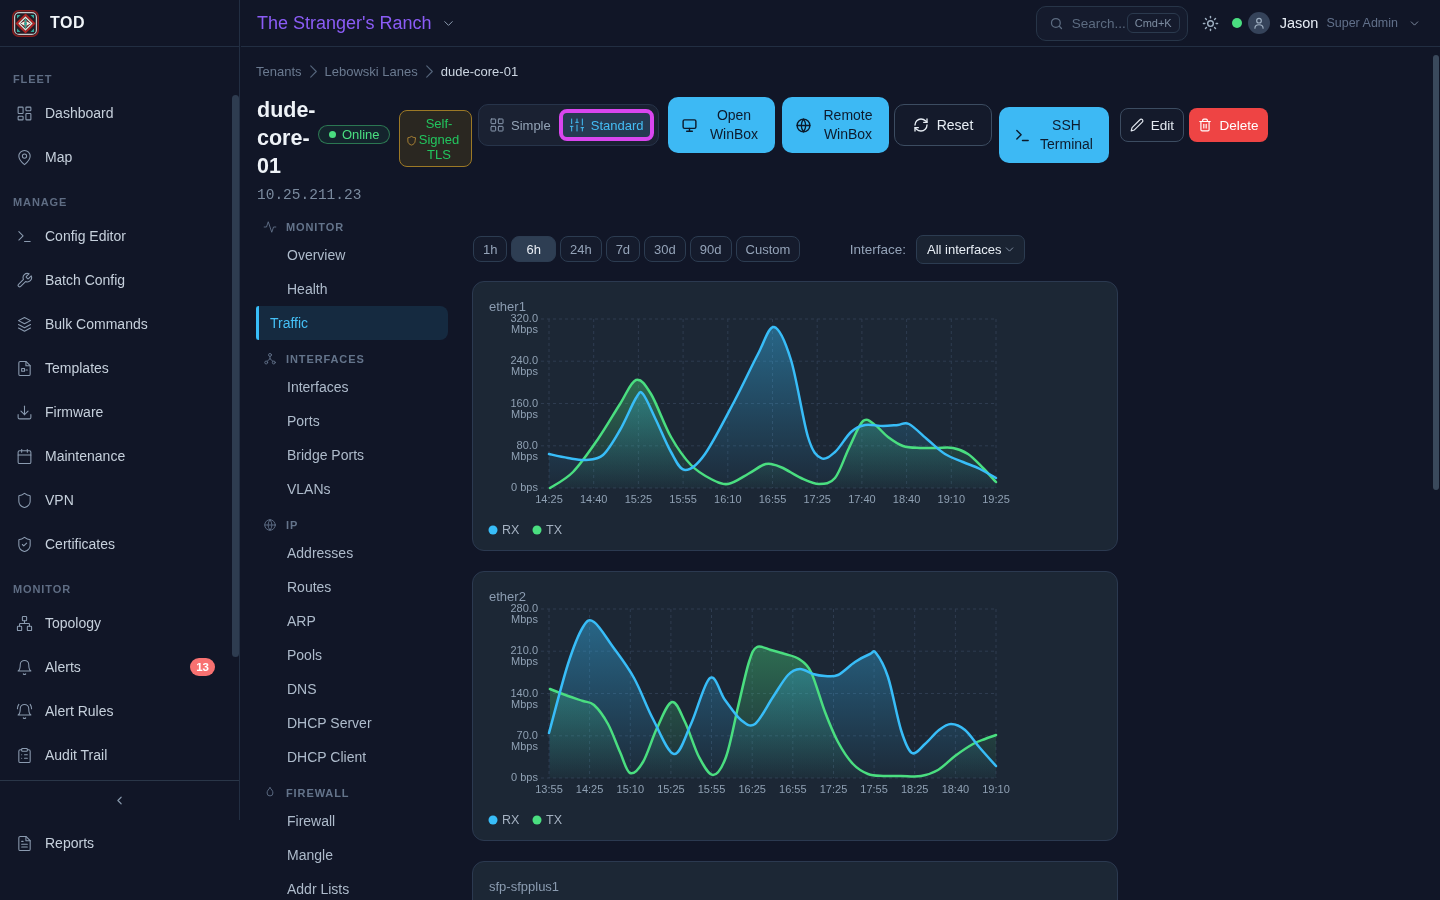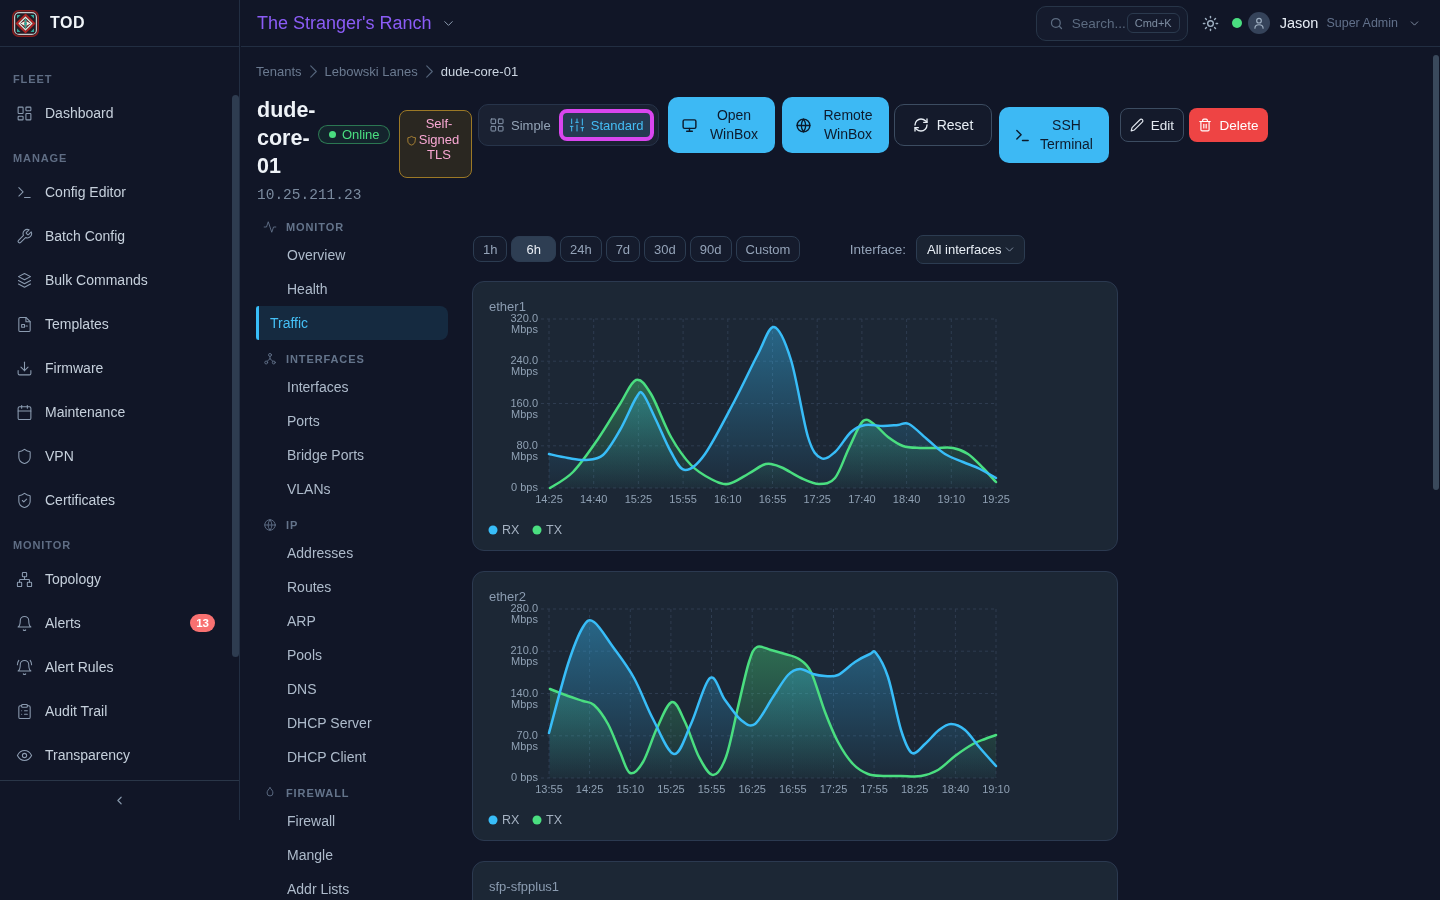--- a/index.html
+++ b/index.html
@@ -26,21 +26,21 @@
 .avatar { width:22px; height:22px; border-radius:50%; background:#35435a; margin-left:6px; display:flex; align-items:center; justify-content:center; }
 .uname { color:#e8eef6; font-size:14.5px; font-weight:500; margin-left:10px; }
 .urole { color:#61708a; font-size:12.5px; margin-left:8px; }
 .uchev { margin-left:10px; }
 .main { position:absolute; left:241px; top:47px; width:1199px; height:853px; background:#111627; }
 .crumbs { position:absolute; left:15px; top:17px; display:flex; align-items:center; gap:7px; font-size:13px; color:#6b7a90; }
 .crumbs .cur { color:#cbd5e1; }
 .title { position:absolute; left:16px; top:49px; color:#eef2f7; font-size:21.5px; font-weight:bold; line-height:28px; }
 .pill-online { position:absolute; left:77px; top:78px; height:19px; display:flex; align-items:center; gap:6px; padding:0 9px 0 10px; border:1px solid rgba(74,222,128,0.45); border-radius:13px; background:rgba(74,222,128,0.07); color:#4ade80; font-size:13px; }
 .pill-online .dt { width:7px; height:7px; border-radius:50%; background:#4ade80; }
-.tlsbox { position:absolute; left:158px; top:63px; width:73px; height:68px; border:1px solid #9c7926; border-radius:8px; background:#2a2721; color:#f9a8d4; font-size:13px; line-height:15.5px; text-align:center; padding-top:5px; padding-left:7px; }
+.tlsbox { position:absolute; left:158px; top:63px; width:73px; height:57px; border:1px solid #9c7926; border-radius:8px; background:#2a2721; color:#22c55e; font-size:13px; line-height:15.5px; text-align:center; padding-top:5px; padding-left:7px; }
 .tlsbox .sh { position:absolute; left:6px; top:24px; }
 .seg { position:absolute; left:237px; top:57px; height:42px; background:#1a2132; border:1px solid #27344a; border-radius:10px; display:flex; align-items:center; padding:4px; gap:2px; }
 .seg .opt { display:flex; align-items:center; gap:6px; padding:0 6px; height:32px; font-size:13px; color:#93a3b6; border-radius:8px; }
 .seg .opt.on { background:#263a52; border:4px solid #d946ef; color:#44bdf5; }
 .btn { position:absolute; display:flex; align-items:center; justify-content:center; gap:8px; border-radius:10px; font-size:14px; }
 .btn.blue { background:#3db9f4; color:#0d1b2d; top:50px; height:56px; font-weight:500; }
 .btn.blue .txt { width:56px; text-align:center; line-height:19px; }
 .btn-open { left:427px; width:107px; }
 .btn-remote { left:541px; width:107px; }
 .btn-reset { left:653px; width:98px; top:57px; height:42px; border:1px solid #3c4c61; color:#e7edf4; background:#141a2b; }
@@ -84,20 +84,24 @@
     <span class="brand">TOD</span>
   </div>
   <div class="snav">
     <div class="sec">FLEET</div>
     <div class="item"><svg class="ic" width="17" height="17" viewBox="0 0 24 24">
           <rect x="3" y="3" width="7" height="9" rx="1"></rect>
           <rect x="14" y="3" width="7" height="5" rx="1"></rect>
           <rect x="14" y="12" width="7" height="9" rx="1"></rect>
           <rect x="3" y="16" width="7" height="5" rx="1"></rect>
         </svg>Dashboard</div>
+    <div class="item"><svg class="ic" width="17" height="17" viewBox="0 0 24 24">
+          <path d="M20 10c0 6-8 12-8 12s-8-6-8-12a8 8 0 0 1 16 0Z"></path>
+          <circle cx="12" cy="10" r="3"></circle>
+        </svg>Map</div>
     <div class="sec mt">MANAGE</div>
     <div class="item"><svg class="ic" width="17" height="17" viewBox="0 0 24 24">
           <path d="m4 17 6-6-6-6"></path>
           <path d="M12 19h8"></path>
         </svg>Config Editor</div>
     <div class="item"><svg class="ic" width="17" height="17" viewBox="0 0 24 24">
           <path d="M14.7 6.3a1 1 0 0 0 0 1.4l1.6 1.6a1 1 0 0 0 1.4 0l3.77-3.77a6 6 0 0 1-7.94 7.94l-6.91 6.91a2.12 2.12 0 0 1-3-3l6.91-6.91a6 6 0 0 1 7.94-7.94l-3.76 3.76z"></path>
         </svg>Batch Config</div>
     <div class="item"><svg class="ic" width="17" height="17" viewBox="0 0 24 24">
           <path d="m12 2 8.5 4.5-8.5 4.5L3.5 6.5Z"></path>

